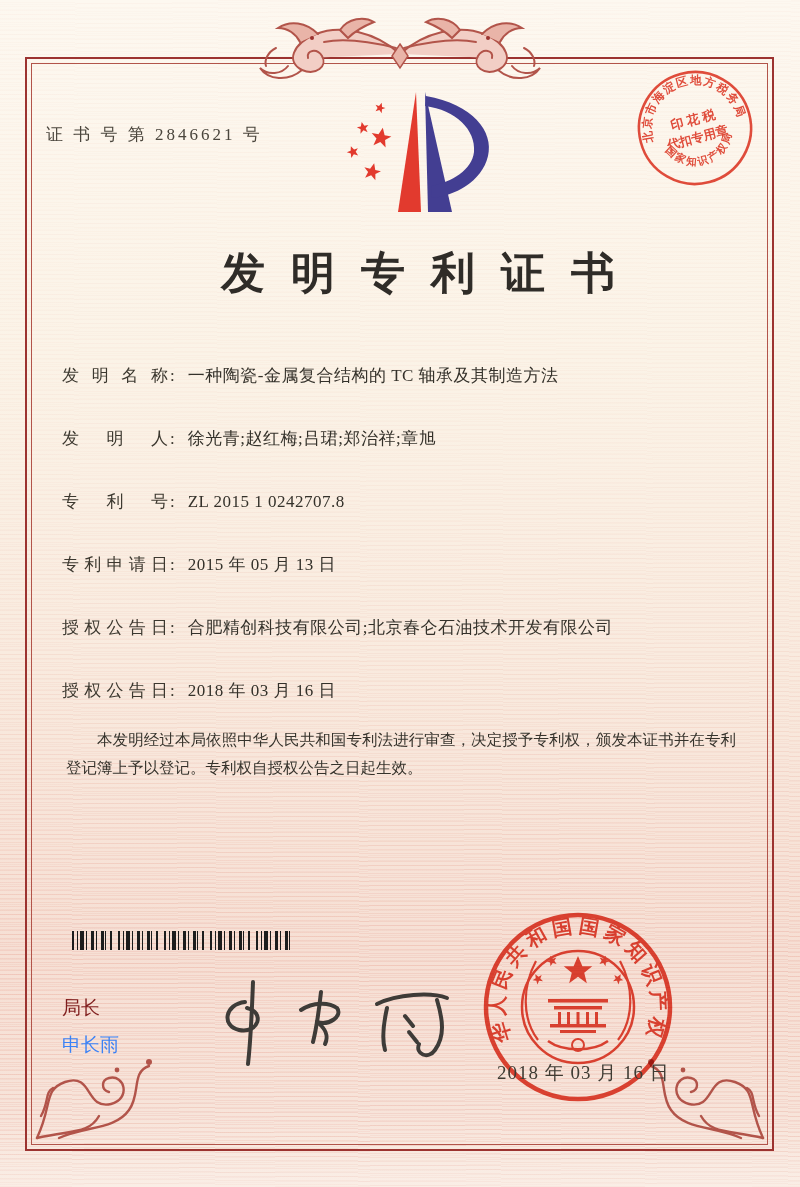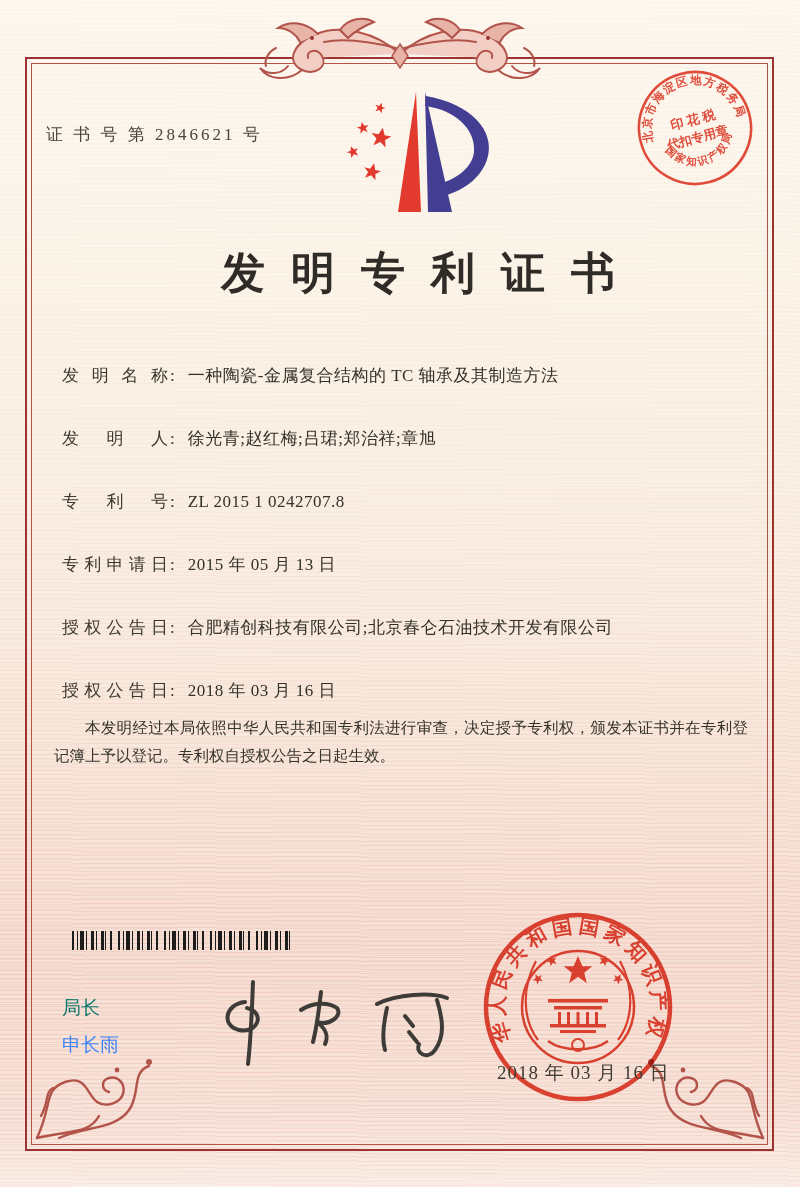--- a/index.html
+++ b/index.html
@@ -37,35 +37,35 @@
   .fields{position:absolute;left:62px;top:364px;width:690px;}
   .frow{display:flex;align-items:baseline;margin-bottom:39px;font-size:17px;line-height:24px;}
   .flabel{display:inline-block;width:106px;text-align:justify;text-align-last:justify;color:#3c382f;}
   .fsep{margin:0 13px 0 2px;color:#3c382f;}
   .fsep::before{content:":";}
   .fvalue{letter-spacing:.5px;color:#34312a;}
   .body-text{
     position:absolute;left:54px;top:714px;width:694px;
     font-size:15.5px;line-height:28px;color:#36332c;text-align:justify;
   }
-  .body-text p{margin:0;text-indent:2em;}
+  .body-text p{margin:12px;text-indent:2em;}
   .barcode{
     position:absolute;left:72px;top:931px;width:222px;height:19px;
     background:repeating-linear-gradient(90deg,
       #1d1d1d 0 2px, transparent 2px 5px,
       #1d1d1d 5px 6px, transparent 6px 8px,
       #1d1d1d 8px 12px, transparent 12px 14px,
       #1d1d1d 14px 15px, transparent 15px 19px,
       #1d1d1d 19px 22px, transparent 22px 24px,
       #1d1d1d 24px 25px, transparent 25px 29px,
       #1d1d1d 29px 32px, transparent 32px 33px,
       #1d1d1d 33px 34px, transparent 34px 38px,
       #1d1d1d 38px 40px, transparent 40px 46px);
   }
-  .signer-title{position:absolute;left:62px;top:995px;font-size:19px;font-family:"Liberation Sans","DejaVu Sans",sans-serif;color:#0f766e;}
+  .signer-title{position:absolute;left:62px;top:995px;font-size:19px;font-family:"Liberation Sans","DejaVu Sans",sans-serif;color:#7f1d1d;}
   .signer-name{position:absolute;left:62px;top:1032px;font-size:19px;font-family:"Liberation Sans","DejaVu Sans",sans-serif;color:#3b82f6;}
   .signature{position:absolute;left:195px;top:972px;}
   .cnipa-seal{position:absolute;left:478px;top:907px;mix-blend-mode:multiply;opacity:.95;}
   .issue-date{position:absolute;left:497px;top:1060px;font-size:19px;letter-spacing:1px;color:#3f3b33;z-index:5;}
   .ornament-top{position:absolute;left:220px;top:8px;}
   .corner-bl{position:absolute;left:31px;top:1008px;}
   .corner-br{position:absolute;left:629px;top:1008px;transform:scaleX(-1);}
   svg text{font-family:"Liberation Serif","DejaVu Serif",serif;}
 </style>
 </head>

